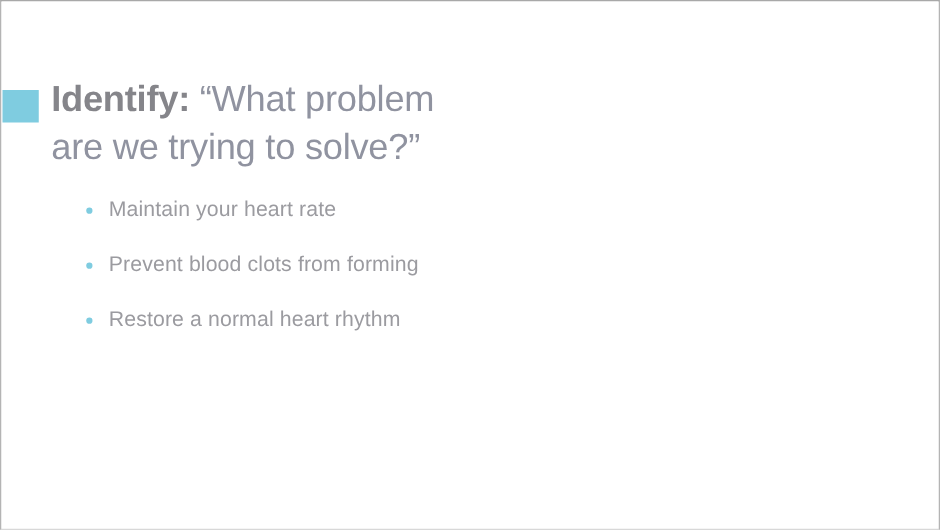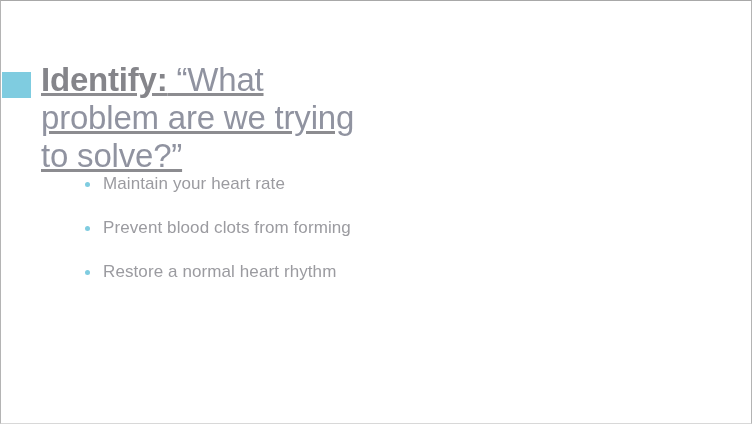--- a/index.html
+++ b/index.html
@@ -42,46 +42,45 @@
     left: 1px;
     top: 11px;
     width: 29px;
     height: 26px;
     background: #7fcce0;
   }
 
   .title-text {
     margin: 0;
     padding: 0 0 0 40px;
-    font-size: 33px;
+    font-size: 29px;
     line-height: 38px;
     letter-spacing: -0.2px;
     color: #8c8c90;
     font-weight: 400;
     max-width: 330px;
-    text-decoration: underline;
   }
 
   .title-text .lead {
     font-weight: 700;
     color: #85858a;
   }
 
   .title-text .quoted {
     font-weight: 400;
     color: #9093a0;
   }
 
   
   .bullet-list {
     position: absolute;
     left: 64px;
     top: 152px;
     width: 330px;
-    margin: 16px;
+    margin: 0;
     padding: 0;
     list-style: none;
   }
 
   .bullet-item {
     position: relative;
     padding-left: 22px;
     margin-bottom: 14px;
     font-size: 17px;
     line-height: 30px;

